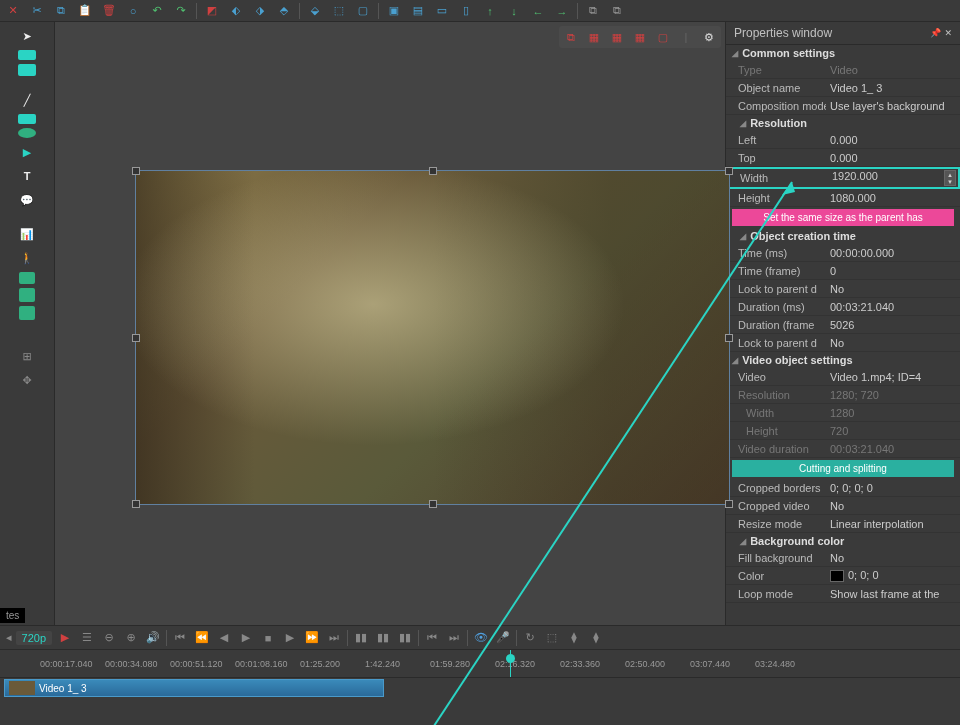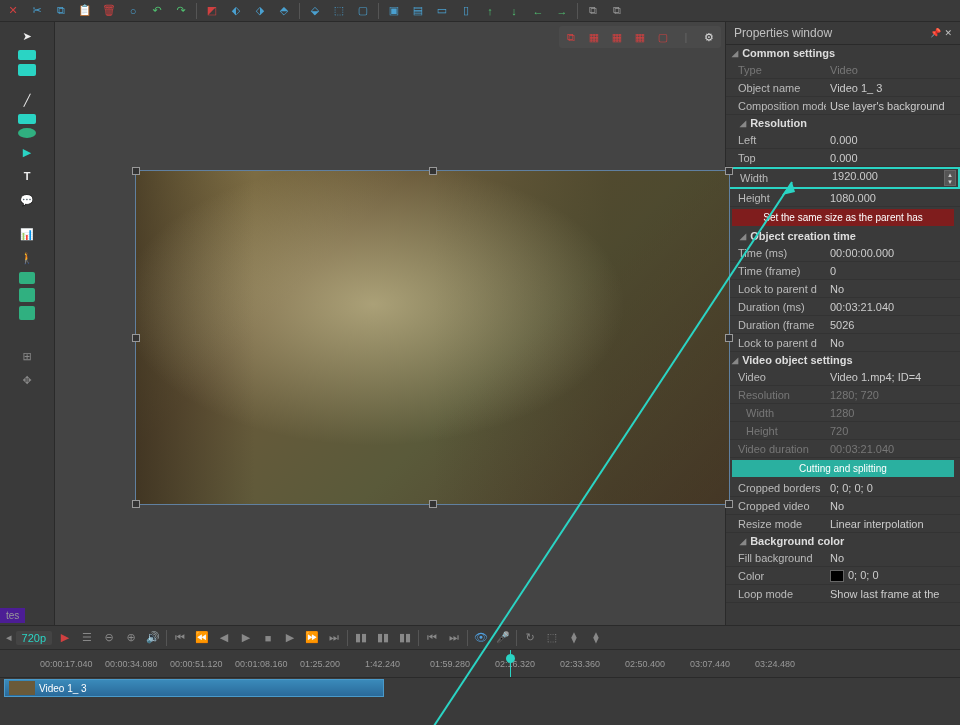--- a/index.html
+++ b/index.html
@@ -26,38 +26,38 @@
 .props-header { background: #3a3a3a; padding: 4px 8px; font-size: 12px; color: #c0c0c0; border-bottom: 1px solid #2a2a2a; display: flex; justify-content: space-between; align-items: center; }
 .props-section { padding: 2px 6px; font-size: 11px; font-weight: bold; color: #ddd; display: flex; align-items: center; gap: 4px; }
 .props-section::before { content: '◢'; font-size: 8px; color: #888; }
 .props-row { display: flex; height: 18px; align-items: center; border-bottom: 1px solid #333; }
 .props-row .label { width: 100px; padding-left: 12px; color: #bbb; font-size: 11px; overflow: hidden; white-space: nowrap; }
 .props-row .value { flex: 1; padding-left: 4px; color: #ccc; font-size: 11px; overflow: hidden; white-space: nowrap; }
 .props-row.dim .label, .props-row.dim .value { color: #777; }
 .props-row.highlight { border: 2px solid #2ad4c4; height: 22px; }
 .props-row.highlight .value { display: flex; }
 .spinner { margin-left: auto; margin-right: 2px; width: 12px; height: 16px; background: #555; border: 1px solid #666; font-size: 7px; text-align: center; line-height: 7px; }
-.props-btn { margin: 2px 6px; background: #7f1d1d; color: #fff; text-align: center; padding: 3px; font-size: 10px; cursor: pointer; }
+.props-btn { margin: 2px 6px; background: #ec4899; color: #fff; text-align: center; padding: 3px; font-size: 10px; cursor: pointer; }
 .props-btn.alt { background: #2ab0a0; }
 .color-swatch { display: inline-block; width: 14px; height: 12px; background: #000; border: 1px solid #666; margin-right: 4px; vertical-align: middle; }
 .bottom { height: 100px; background: #3a3a3a; border-top: 1px solid #2a2a2a; }
 .playbar { height: 24px; display: flex; align-items: center; gap: 4px; padding: 0 6px; border-bottom: 1px solid #2a2a2a; }
 .playbar .pb { width: 18px; height: 18px; display: flex; align-items: center; justify-content: center; cursor: pointer; color: #888; }
 .playbar .pb.play { color: #d04040; }
 .playbar .pb.eye { color: #50a0e0; }
 .playbar .sep { width: 1px; height: 16px; background: #555; }
 .res-badge { background: #444; padding: 1px 6px; border-radius: 2px; font-size: 11px; color: #2ad4c4; }
 .timeline-ruler { height: 28px; background: #3a3a3a; border-bottom: 1px solid #2a2a2a; padding-left: 40px; display: flex; align-items: center; gap: 0; position: relative; font-size: 9px; color: #999; }
 .timeline-ruler .tick { width: 65px; }
 .playhead { position: absolute; left: 510px; top: 0; width: 1px; height: 100%; background: #2ad4c4; }
 .playhead::before { content: ''; position: absolute; left: -4px; top: 4px; width: 9px; height: 9px; background: #2ad4c4; border-radius: 50%; }
 .timeline-track { height: 20px; background: #3a3a3a; display: flex; align-items: center; padding-left: 4px; }
 .clip { height: 18px; background: linear-gradient(#3a8aba, #2a6a9a); border: 1px solid #4a9aca; display: flex; align-items: center; gap: 4px; padding: 0 4px; width: 380px; font-size: 10px; color: #fff; }
 .clip .thumb { width: 26px; height: 14px; background: #6a5a3a; }
-.status-left { position: absolute; left: 0; bottom: 102px; background: #4c1d95; padding: 2px 6px; font-size: 10px; color: #999; }
+.status-left { position: absolute; left: 0; bottom: 102px; background: #000000; padding: 2px 6px; font-size: 10px; color: #999; }
 </style>
 </head>
 <body>
 
 <div class="topbar">
   <span class="icn" style="color:#d04040">✕</span>
   <span class="icn" style="color:#4aa0d0">✂</span>
   <span class="icn" style="color:#4aa0d0">⧉</span>
   <span class="icn" style="color:#4aa0d0">📋</span>
   <span class="icn" style="color:#d04040">🗑</span>

